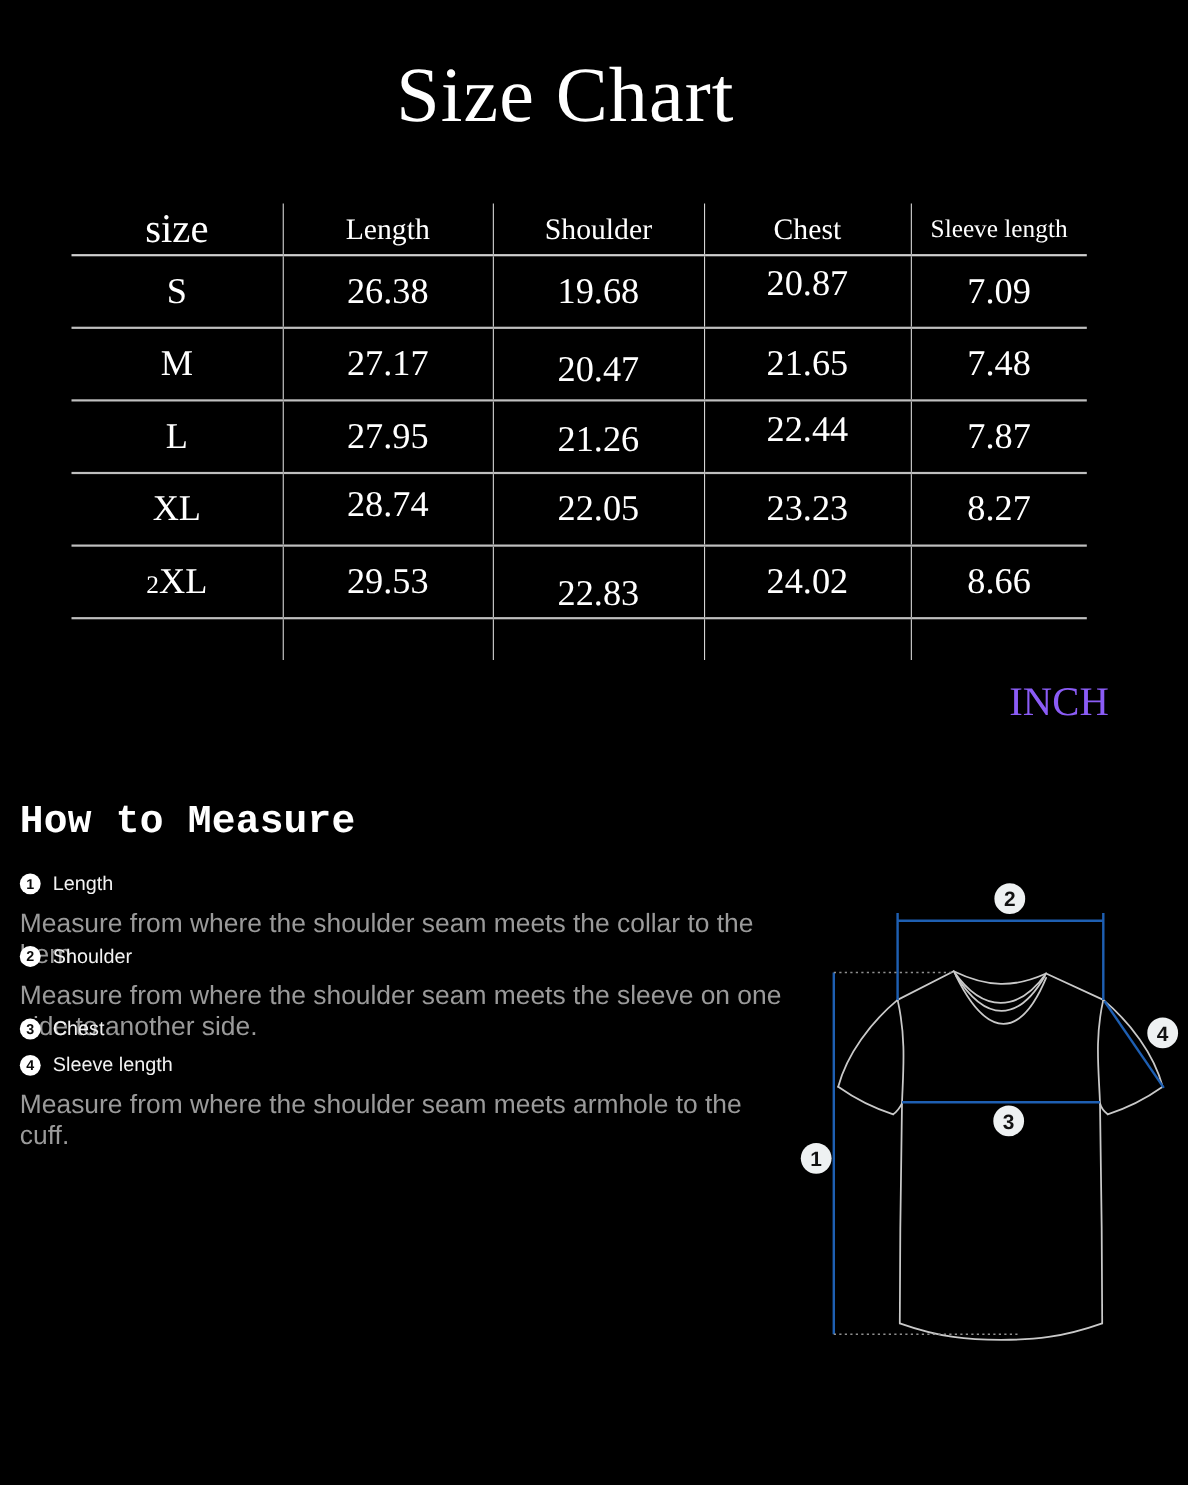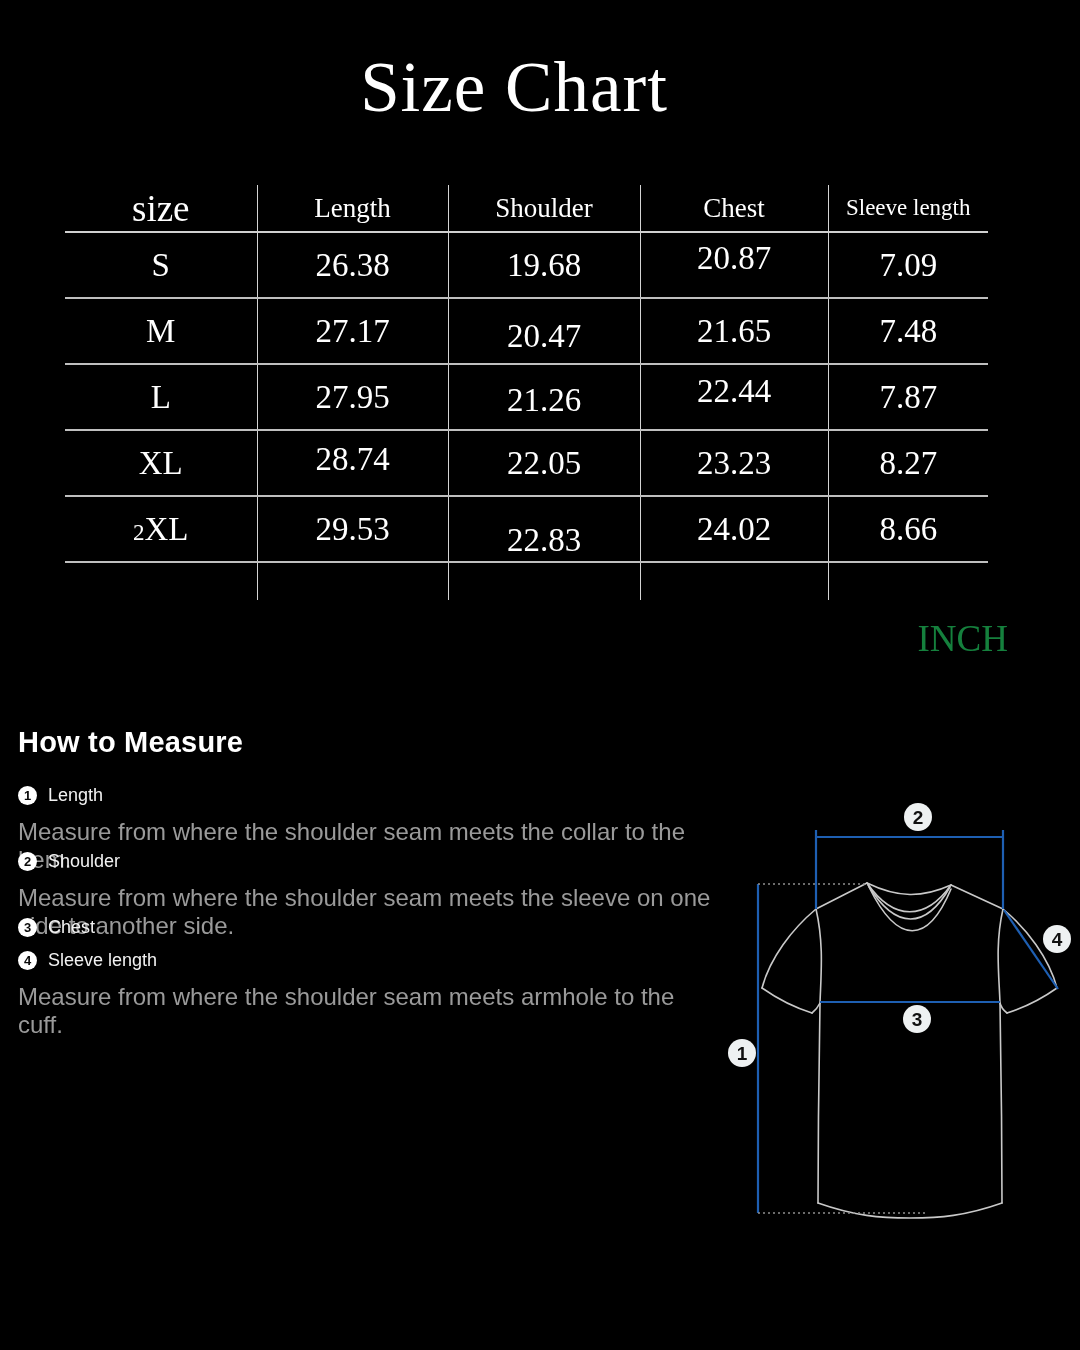--- a/index.html
+++ b/index.html
@@ -26,26 +26,26 @@
   .small-digit{font-size:0.7em;}
   
   .size-table tbody tr:nth-child(1) td:nth-child(4){padding-bottom:14px;}
   .size-table tbody tr:nth-child(2) td:nth-child(3){padding-top:12px;margin-top:46px;}
   .size-table tbody tr:nth-child(2) td:nth-child(4){padding-bottom:0;}
   .size-table tbody tr:nth-child(3) td:nth-child(3){padding-top:8px;text-align:center;}
   .size-table tbody tr:nth-child(3) td:nth-child(4){padding-bottom:12px;}
   .size-table tbody tr:nth-child(4) td:nth-child(2){padding-bottom:8px;}
   .size-table tbody tr:nth-child(5) td:nth-child(3){padding-top:24px;}
 
-  .unit-label{position:absolute;top:620px;right:72px;color:#15803d;
+  .unit-label{position:absolute;top:620px;right:72px;color:#8b5cf6;
     font-family:"Liberation Serif",serif;font-size:37px;line-height:1;}
 
   
   .howto{position:absolute;left:18px;top:726px;width:700px;}
-  .howto h2{margin:0 0 26px 0;font-size:29px;font-weight:700;color:#ffffff;letter-spacing:.2px;}
+  .howto h2{margin:0 0 26px 0;font-size:36px;font-weight:700;color:#ffffff;letter-spacing:.2px;font-family:Liberation Mono, monospace;}
   .mi-label{display:flex;align-items:center;gap:11px;margin:0 0 13px 0;height:20px;}
   .num-badge{flex:0 0 auto;width:19px;height:19px;border-radius:50%;background:#ffffff;
     color:#0a0a0a;font-size:13px;font-weight:700;display:flex;align-items:center;
     justify-content:center;line-height:1;}
   .mi-name{color:#f2f2f2;font-size:18px;}
   .mi-desc{color:#9a9a9a;font-size:24px;margin:0 0 14px 0;height:19px;}
 
   
   .diagram{position:absolute;left:710px;top:778px;}
   .shirt-line{fill:none;stroke:#c9c9c9;stroke-width:1.6;stroke-linecap:round;stroke-linejoin:round;}

